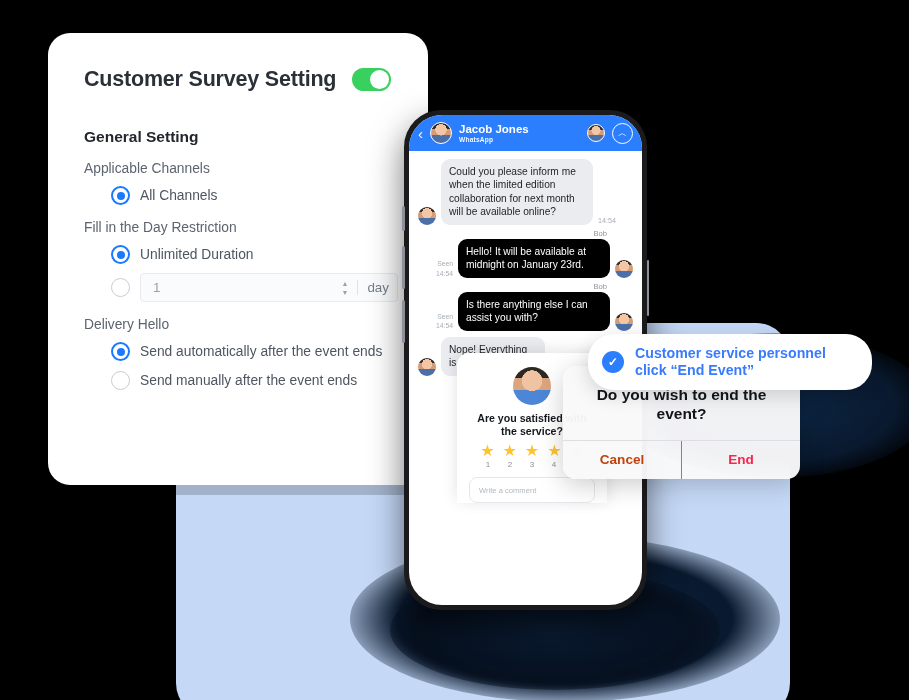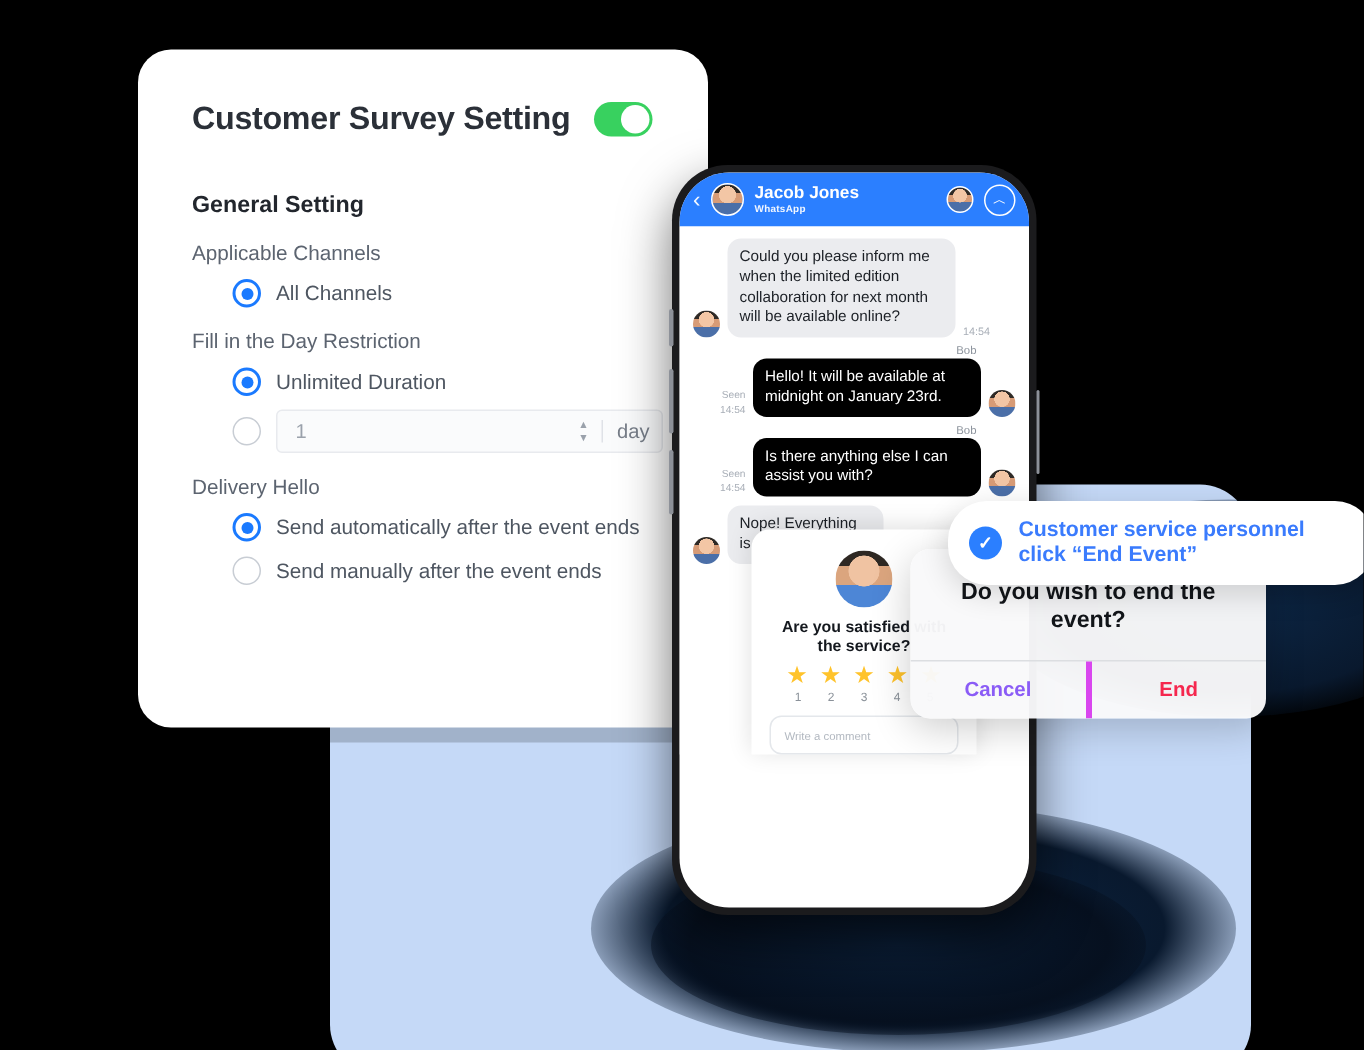--- a/index.html
+++ b/index.html
@@ -2,21 +2,21 @@
 <html><head>
 <meta charset="utf-8">
 <style>
   * { box-sizing: border-box; margin: 0; padding: 0; }
   html, body {
     width: 909px; height: 700px;
     background: #000000;
     font-family: "Liberation Sans", sans-serif;
     overflow: hidden;
   }
-  #stage { position: relative; width: 721px; height: 700px; margin-left: 44px; }
+  #stage { position: relative; width: 721px; height: 700px; }
 
   
   .blob-blue {
     position: absolute;
     background: #c5d9f7;
     border-radius: 34px;
   }
   .blob-a { left: 176px; top: 323px; width: 614px; height: 394px; }
   .blob-dark {
     position: absolute;
@@ -210,21 +210,21 @@
   }
   .alert-title {
     padding: 19px 18px 16px; text-align:center;
     font-size: 15.5px; font-weight: bold; color:#121519; line-height:1.25;
   }
   .alert-actions { display:flex; border-top:1px solid #dcdee1; }
   .alert-btn {
     flex:1; text-align:center; padding: 11px 0 12px;
     font-size: 13.6px; font-weight: bold;
   }
-  .alert-btn.cancel { color:#8b5cf6; border-right:4px solid #d946ef; }
+  .alert-btn.cancel { color:#c2410c; border-right:1px solid #d946ef; }
   .alert-btn.end { color:#f5274e; }
 
   
   .callout {
     position:absolute; left:588px; top:334px; width:284px;
     background:#fff; border-radius: 26px;
     box-shadow: 0 5px 20px rgba(0,0,0,0.16);
     display:flex; align-items:center; gap:11px;
     padding: 11px 16px 11px 14px;
   }

